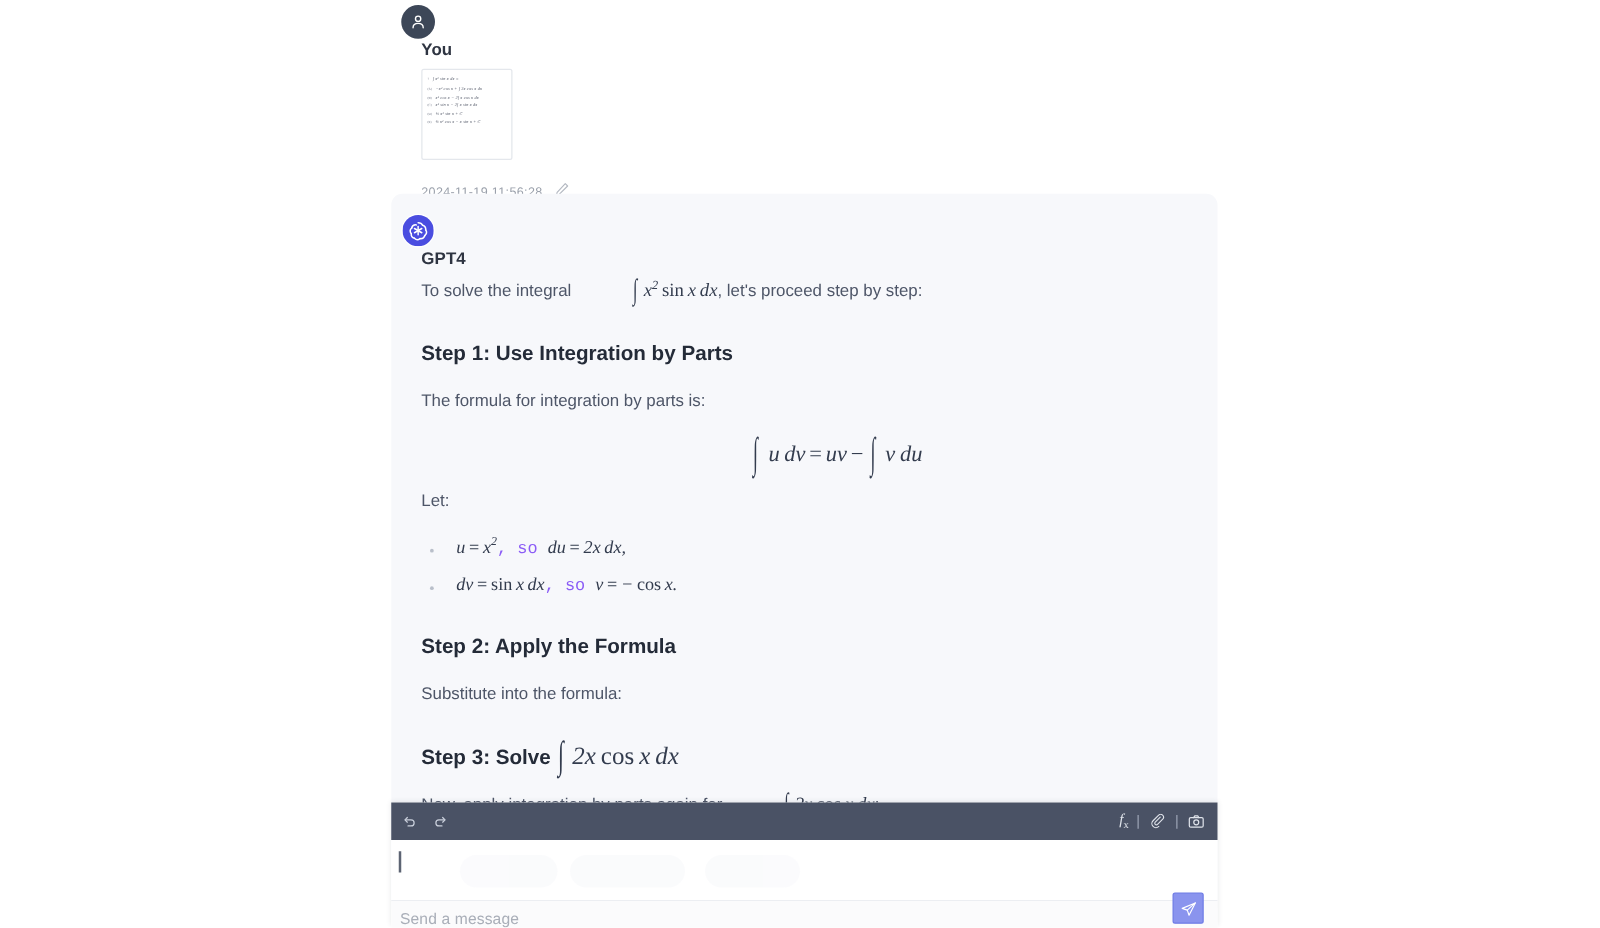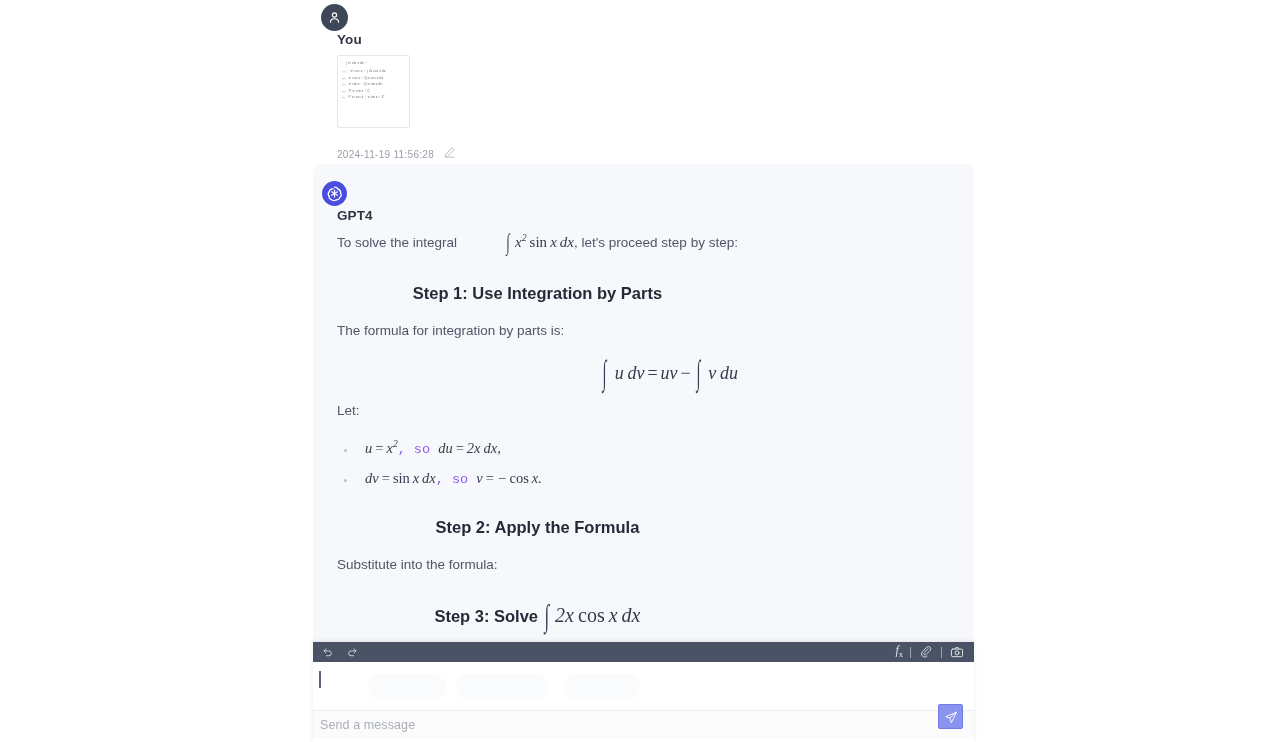--- a/index.html
+++ b/index.html
@@ -114,21 +114,21 @@
     color: #9aa0ab;
     letter-spacing: 0.3px;
     text-align: right;
   }
   .icon-pencil { display: block; }
 
   
   .msg-assistant {
     position: absolute;
     left: 0;
-    top: 164px;
+    top: 155px;
     width: 661px;
     height: 572px;
     background: #f7f8fb;
     border-radius: 9px 9px 0 0;
     overflow: hidden;
   }
   .assistant-inner {
     padding: 12px 0 0 0;
   }
   .a-body {
@@ -141,21 +141,20 @@
     color: #4e5668;
     margin: 0 0 0 0;
   }
   .para.lead { margin-top: 7px; }
   h3.step {
     font-size: 16.5px;
     font-weight: bold;
     color: #242b38;
     margin: 29px 0 0 0;
     line-height: 22px;
-    text-align: center;
   }
   .p-gap { margin-top: 17px; }
 
   
   .math {
     font-family: "Liberation Serif", serif;
     font-style: italic;
     color: #333c4e;
     white-space: nowrap;
   }
@@ -211,21 +210,21 @@
   .composer {
     position: absolute;
     left: 313px;
     top: 642px;
     width: 661px;
     height: 100px;
     background: #ffffff;
     box-shadow: 0 -1px 4px rgba(40,48,70,0.10);
   }
   .toolbar {
-    height: 20px;
+    height: 30px;
     background: #4a5265;
     display: flex;
     align-items: center;
     justify-content: space-between;
     padding: 0 9px 0 6px;
     box-sizing: border-box;
   }
   .tb-left, .tb-right {
     display: flex;
     align-items: center;

